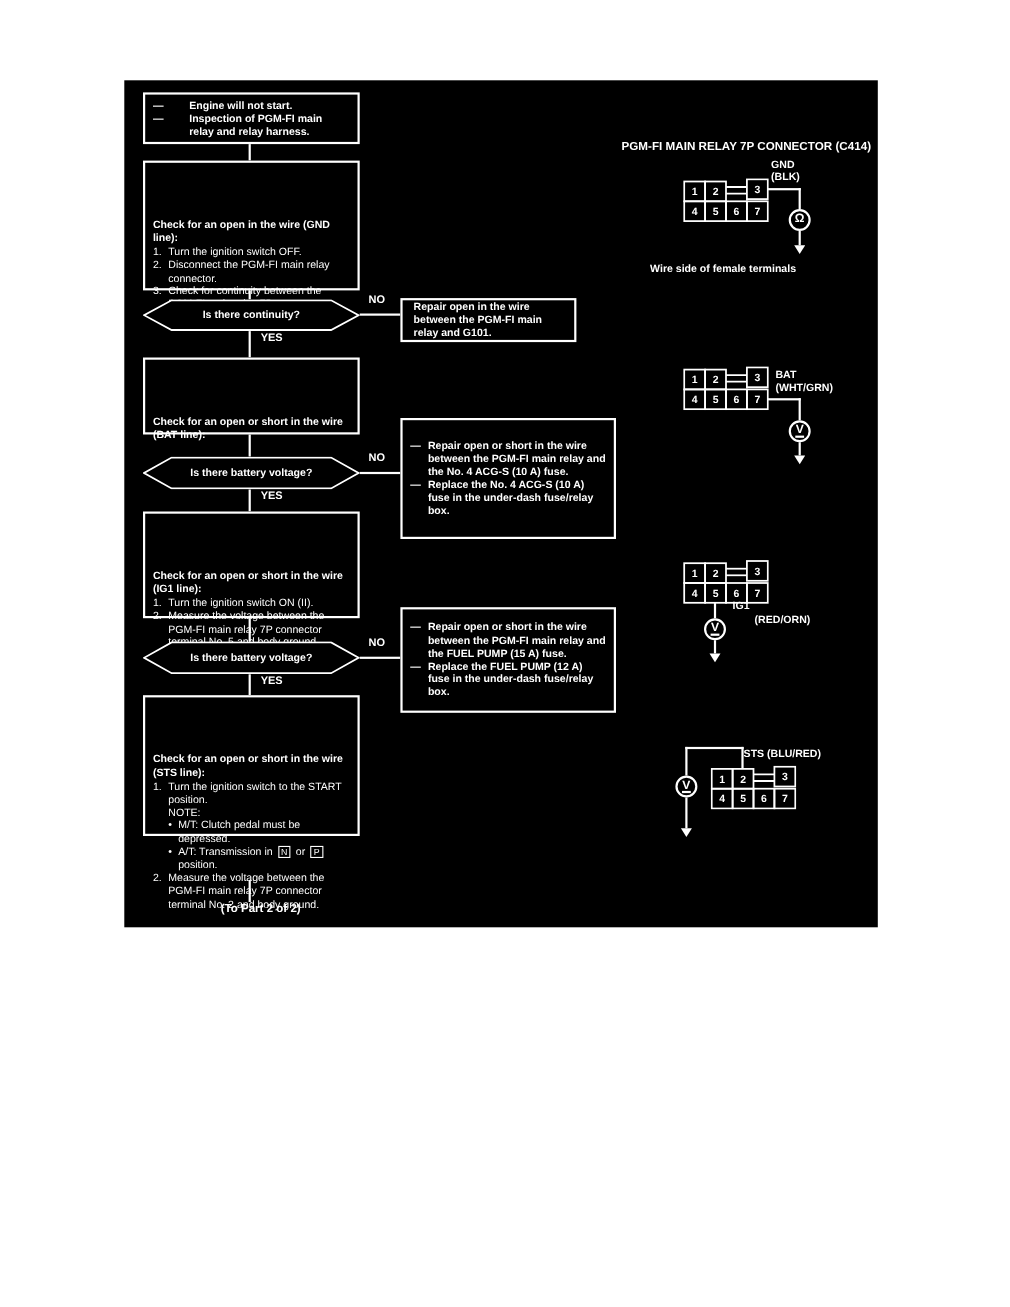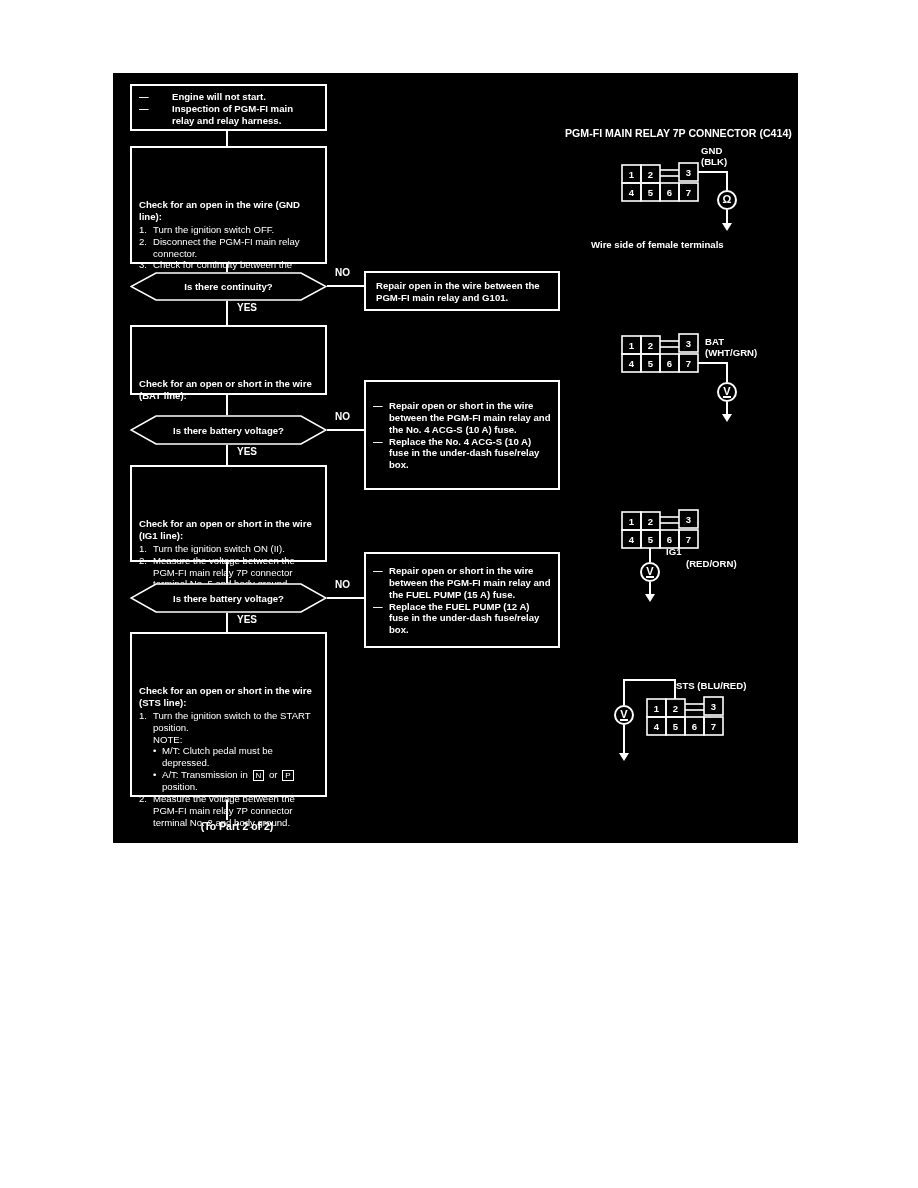--- a/index.html
+++ b/index.html
@@ -93,21 +93,21 @@
     <div class="hex" style="left:17px;top:199px;width:197px;height:29px;">
       <svg width="197" height="29" viewBox="0 0 197 29">
         <polygon points="26,1 171,1 196,14.5 171,28 26,28 1,14.5" fill="#000" stroke="#fff" stroke-width="1.6"></polygon>
       </svg>
       <div class="hexlabel">Is there continuity?</div>
     </div>
     <div class="hl" style="left:214px;top:212px;width:37px;"></div>
     <div class="lab" style="left:222px;top:194px;">NO</div>
     <div class="lab" style="left:124px;top:229px;">YES</div>
 
-    <div class="pbox rbox" style="left:251px;top:198px;width:196px;height:40px;padding-left:10px;">
+    <div class="pbox rbox" style="left:251px;top:198px;width:160px;height:40px;padding-left:10px;">
       <div>Repair open in the wire between the PGM-FI main relay and G101.</div>
     </div>
 
     <div class="vl" style="left:113px;top:228px;height:24px;"></div>
 
     <div class="pbox" style="left:17px;top:252px;width:197px;height:70px;">
       <div class="title">Check for an open or short in the wire (BAT line):</div>
     </div>
 
     <div class="vl" style="left:113px;top:322px;height:20px;"></div>
@@ -165,21 +165,21 @@
         <span class="t">Repair open or short in the wire between the PGM-FI main relay and the FUEL PUMP (15 A) fuse.</span>
       </div>
       <div class="dashrow">
         <span class="d">—</span>
         <span class="t">Replace the FUEL PUMP (12 A) fuse in the under-dash fuse/relay box.</span>
       </div>
     </div>
 
     <div class="vl" style="left:113px;top:540px;height:19px;"></div>
 
-    <div class="pbox" style="left:17px;top:559px;width:197px;height:165px;">
+    <div class="pbox" style="left:17px;top:559px;width:197px;height:128px;">
       <div class="title">Check for an open or short in the wire (STS line):</div>
       <div class="step">
         <span class="n">1.</span>
         <span class="t">Turn the ignition switch to the START position.</span>
       </div>
       <div class="sub">NOTE:</div>
       <div class="brow">
         <span class="b">•</span>
         <span class="t">M/T: Clutch pedal must be depressed.</span>
       </div>

